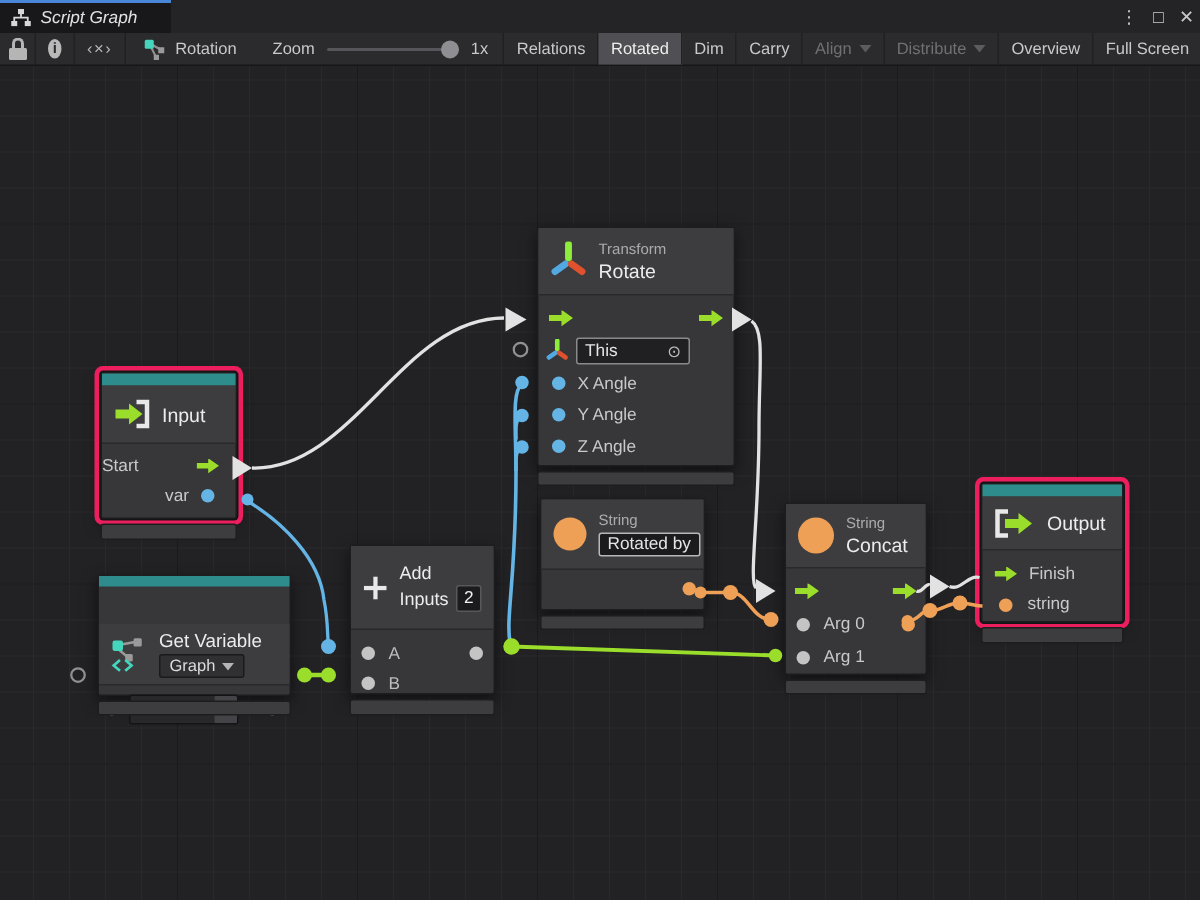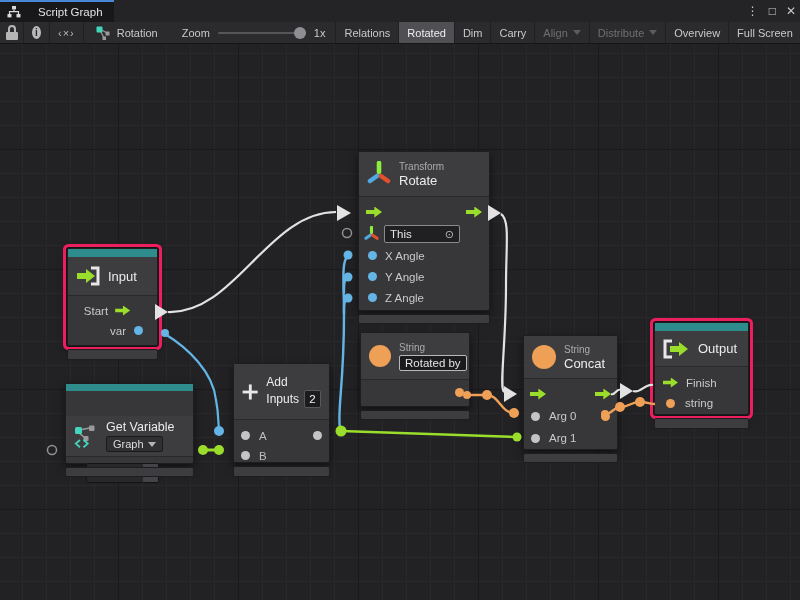--- a/index.html
+++ b/index.html
@@ -3,21 +3,21 @@
 <meta charset="utf-8">
 <style>
   * { margin:0; padding:0; box-sizing:border-box; }
   html,body { width:800px; height:600px; overflow:hidden; background:#222225;
     font-family:"Liberation Sans","DejaVu Sans",sans-serif; }
   #stage { position:relative; width:800px; height:600px; }
 
   
   #titlebar { position:absolute; left:0; top:0; width:800px; height:22px; background:#242427; }
   #tab { position:absolute; left:0; top:0; width:114px; height:22px; background:#18181a;
-    border-top:2px solid #4a86d8; display:flex; align-items:center; gap:17px; padding-left:7px; }
+    border-top:2px solid #4a86d8; display:flex; align-items:center; gap:6px; padding-left:7px;font-style:italic; }
   #tab .tab-label { color:#e2e2e2; font-size:11.5px; }
   .winbtns { position:absolute; right:4px; top:0; height:22px; display:flex; align-items:center; gap:10px;
     color:#c8c8c8; font-size:12px; }
   .winbtns span { cursor:default; }
 
   
   #toolbar { position:absolute; left:0; top:22px; width:800px; height:22px; background:#2b2b2e;
     border-bottom:1px solid #161616; display:flex; align-items:stretch; color:#c9c9c9; font-size:11px; }
   .tbtn { display:flex; align-items:center; justify-content:center; padding:0 8px;
     border-right:1px solid #202022; white-space:nowrap; }
@@ -165,21 +165,21 @@
 
   <div class="node selected" style="left:67px;top:248px;width:91px;height:98px;">
     <div class="strip"></div>
     <div class="nhead" style="height:39px;">
       <svg width="24" height="20" viewBox="0 0 24 20">
         <path d="M15 2 h7 v16 h-7" stroke="#e8e8e8" stroke-width="3" fill="none"></path>
         <polygon points="1,7 10,7 10,3 19,10 10,17 10,13 1,13" fill="#9ade2b"></polygon>
       </svg>
       <span class="ntitle">Input</span>
     </div>
-    <div class="prow" style="height:21px;margin-top:4px;justify-content:center;gap:7px;padding-right:11px;">
+    <div class="prow" style="height:21px;margin-top:4px;justify-content:space-between;gap:7px;padding-right:11px;">
       <span class="plabel">Start</span>
       <span class="farrow" style="width:15px;height:10px;"></span>
     </div>
     <div class="prow" style="height:19px;justify-content:flex-end;gap:8px;padding-right:14px;">
       <span class="plabel">var</span>
       <span class="dot blue"></span>
     </div>
     <div class="nfoot" style="top:100px;height:11px;"></div>
   </div>
 

